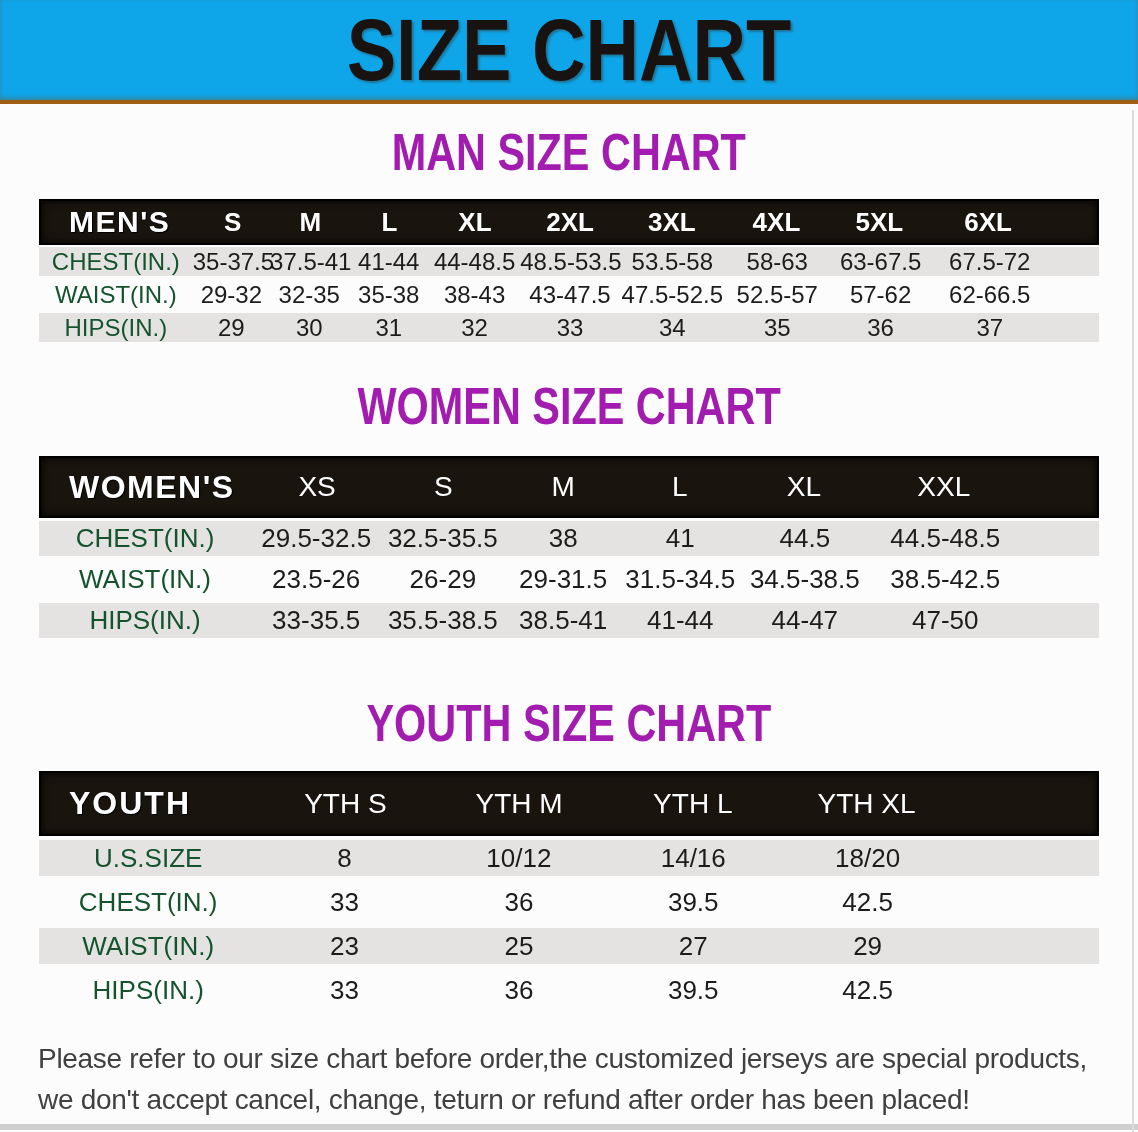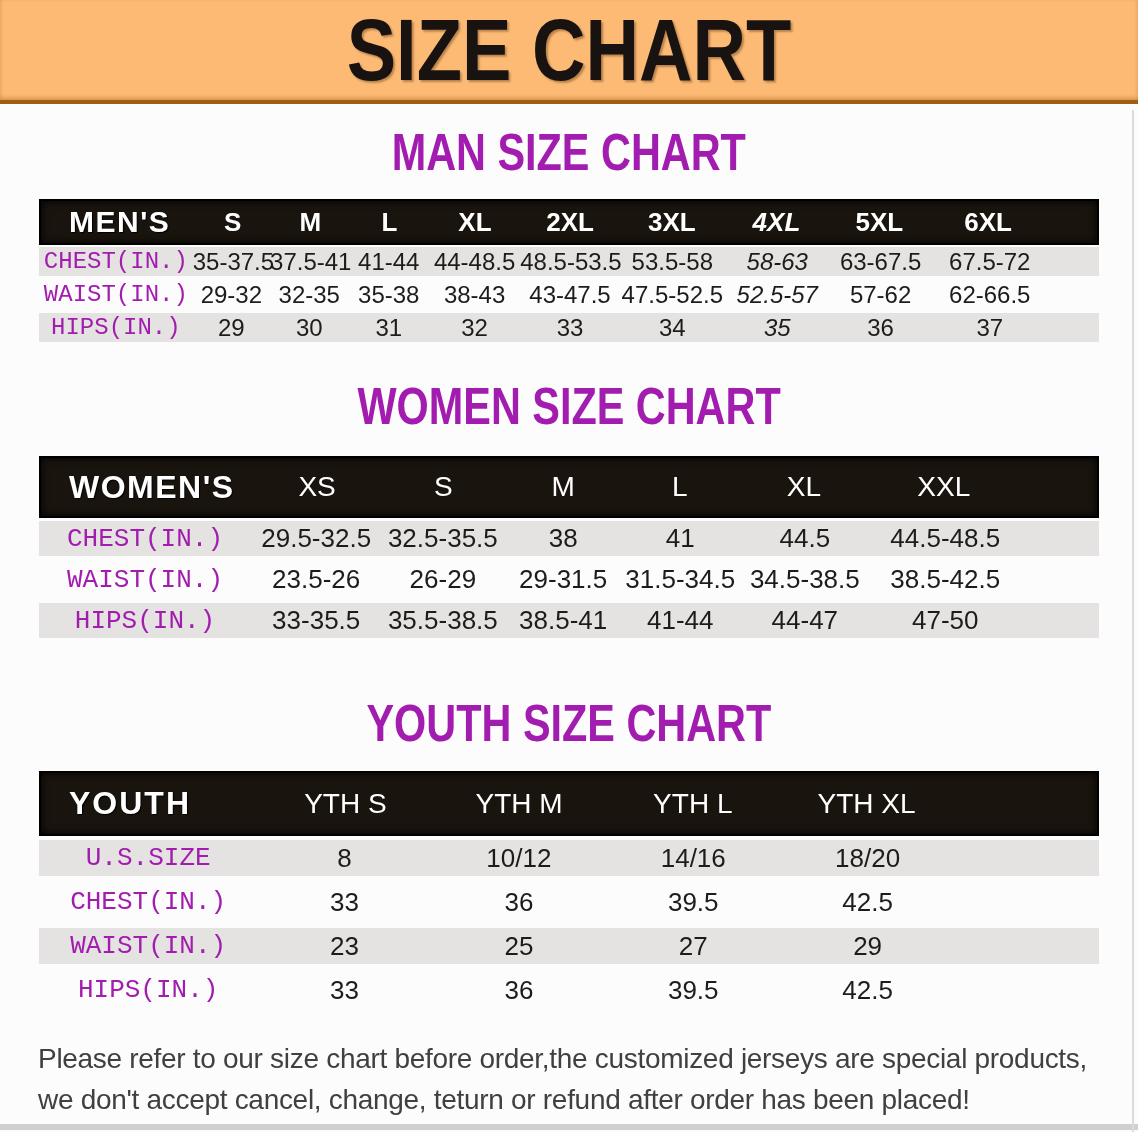--- a/index.html
+++ b/index.html
@@ -2,21 +2,21 @@
 <html><head>
 <meta charset="utf-8">
 <style>
   html,body{margin:0;padding:0;}
   body{
     width:1138px;height:1132px;position:relative;overflow:hidden;
     background:#fcfcfc;font-family:"Liberation Sans",sans-serif;color:#1c1c1c;
   }
   
   .banner{
-    height:100px;background:#fdba74;border-bottom:4px solid #a05d14;
+    height:100px;background:#0ea5e9;border-bottom:4px solid #a05d14;
     display:flex;align-items:center;justify-content:center;
     box-shadow:inset 0 -2px 4px rgba(140,70,10,.35);
   }
   .banner-text{
     font-size:78px;font-weight:700;color:#181310;letter-spacing:0px;
     display:inline-block;transform:scale(.95,1.12);
     text-shadow:2px 2px 2px rgba(60,30,0,.35);
     white-space:nowrap;
   }
   
@@ -36,28 +36,28 @@
   .thead{
     display:flex;align-items:center;background:#1a140e;color:#fff;
     border:2px solid #000;box-sizing:border-box;
     box-shadow:inset 0 0 8px #000;
   }
   .trow{display:flex;align-items:center;box-sizing:border-box;}
   .trow.gray{background:#e4e3e1;border-top:3px solid #fcfcfc;border-bottom:3px solid #fcfcfc;}
   .c{text-align:center;white-space:nowrap;box-sizing:border-box;}
   .thead .c0{text-align:left;padding-left:28px;}
   .corner{font-weight:700;letter-spacing:1.5px;text-shadow:1px 1px 1px #000;}
-  .rlabel{color:#a21caf;font-family:Liberation Mono, monospace;}
+  .rlabel{color:#14532d;}
   
   .men .thead{height:46px;font-size:26px;font-weight:700;}
   .men .corner{font-size:30px;}
   .men .trow{height:33px;font-size:24px;}
   .men .trow.gray{border-top:2px solid #fcfcfc;border-bottom:2px solid #fcfcfc;}
   .men .c0{width:14.5%;}.men .c1{width:7.3%;}.men .c2{width:7.4%;}.men .c3{width:7.6%;}
-  .men .c4{width:8.6%;}.men .c5{width:9.4%;}.men .c6{width:9.9%;}.men .c7{width:9.9%;font-style:italic;}
+  .men .c4{width:8.6%;}.men .c5{width:9.4%;}.men .c6{width:9.9%;}.men .c7{width:9.9%;}
   .men .c8{width:9.6%;}.men .c9{width:11%;}
   
   .women .thead{height:62px;font-size:28px;}
   .women .corner{font-size:32px;}
   .women .trow{height:41px;font-size:26px;}
   .women .c0{width:20%;}.women .c1{width:12.3%;}.women .c2{width:11.6%;}
   .women .c3{width:11.1%;}.women .c4{width:11%;}.women .c5{width:12.5%;}.women .c6{width:14%;}
   
   .youth .thead{height:65px;font-size:28px;}
   .youth .corner{font-size:32px;letter-spacing:2px;}

